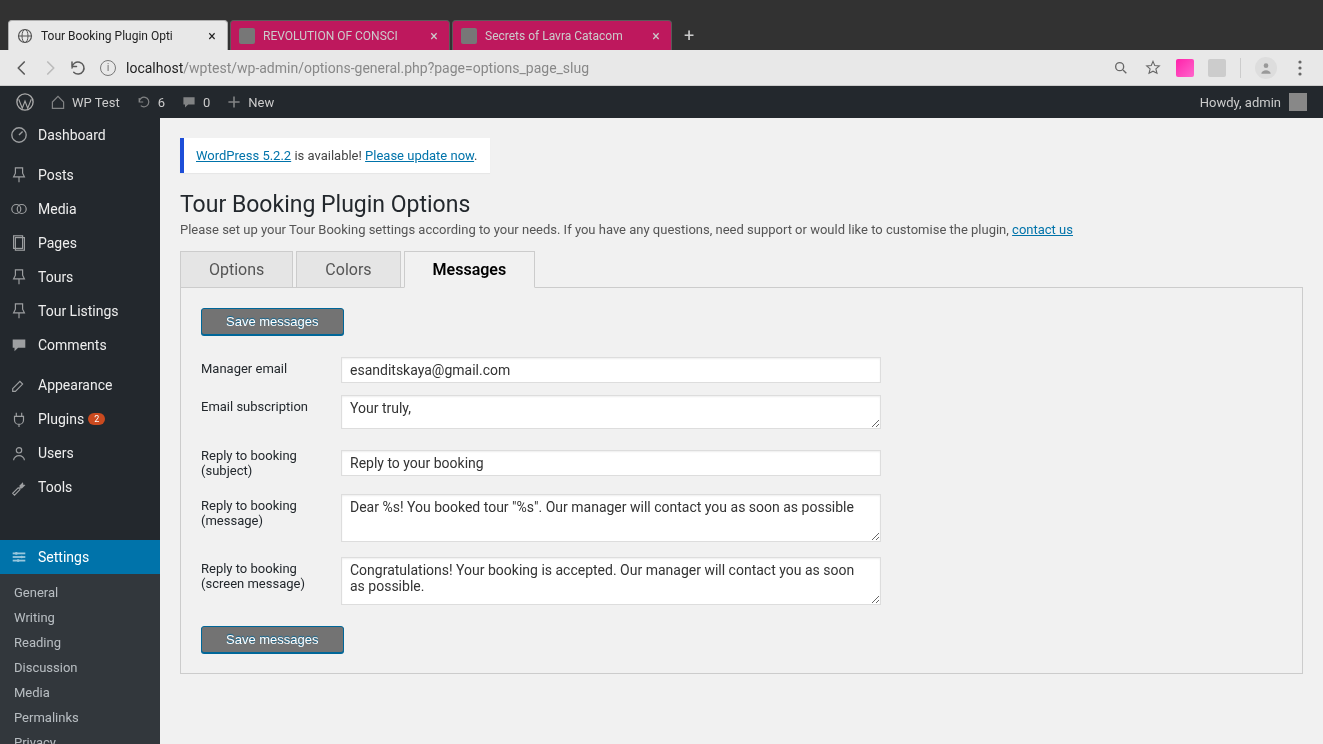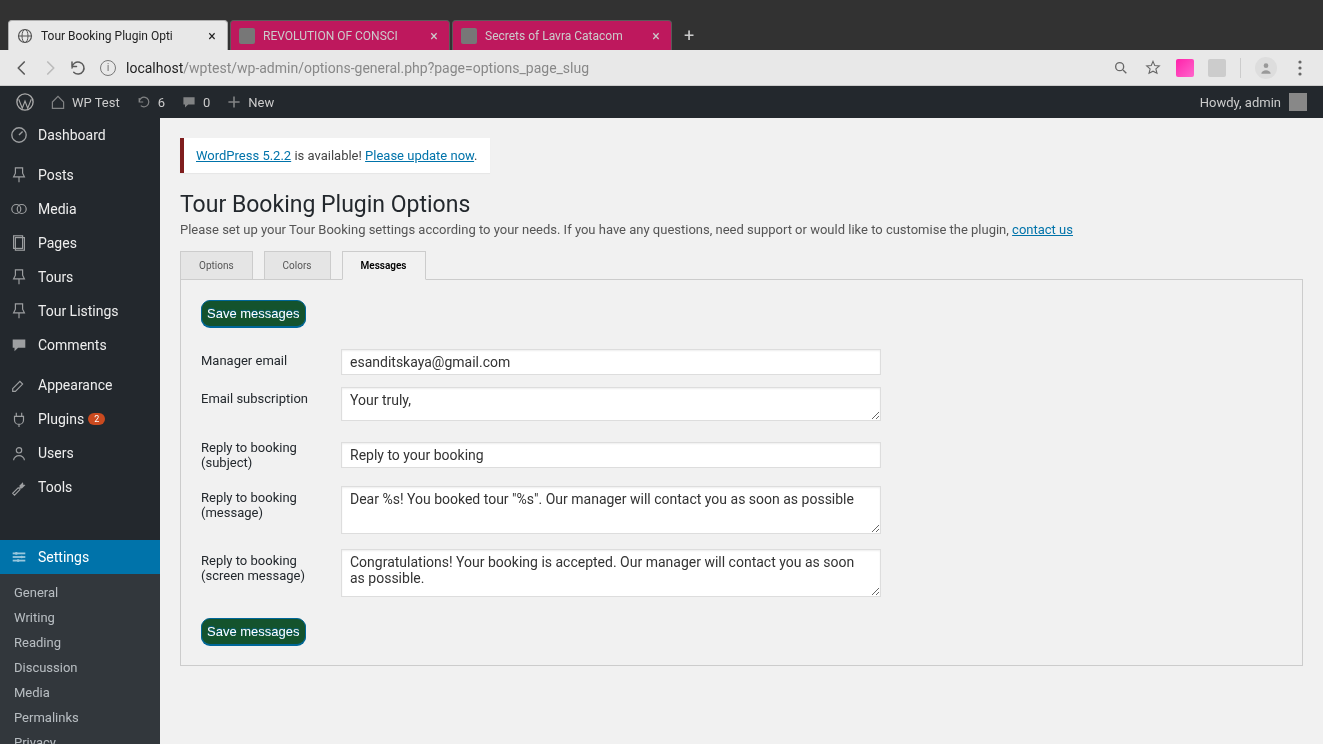--- a/index.html
+++ b/index.html
@@ -47,34 +47,34 @@
 .adminmenu .menu-item.current::after { content: ""; position: absolute; right: -8px; top: 50%; margin-top: -8px; border: 8px solid transparent; border-right-color: #f1f1f1; }
 .adminmenu .menu-item.top-gap { margin-top: 6px; }
 .adminmenu .submenu { background: #32373c; padding: 6px 0; }
 .adminmenu .submenu .sub-item { padding: 5px 12px 5px 14px; font-size: 13px; color: rgba(240,245,250,.7); cursor: pointer; }
 .adminmenu .submenu .sub-item.current { color: #fff; font-weight: 600; }
 .adminmenu .badge { background: #ca4a1f; color: #fff; border-radius: 9px; font-size: 9px; padding: 1px 6px; margin-left: 4px; }
 .adminmenu .collapse { display:flex; align-items:center; padding:8px 10px; color:#aaa; font-size:13px; cursor:pointer; }
 
 
 .content { flex: 1; padding: 0; }
-.notice { background: #fff; border-left: 4px solid #7f1d1d; margin: 20px 20px 0 20px; padding: 10px 12px; box-shadow: 0 1px 1px rgba(0,0,0,.04); width: fit-content; }
+.notice { background: #fff; border-left: 4px solid #1d4ed8; margin: 20px 20px 0 20px; padding: 10px 12px; box-shadow: 0 1px 1px rgba(0,0,0,.04); width: fit-content; }
 .notice a { color: #0073aa; text-decoration: underline; }
 .page-title { font-size: 23px; font-weight: 400; margin: 18px 20px 4px 20px; color: #23282d; }
 .page-desc { margin: 0 20px 14px 20px; font-size: 13px; color: #555; }
 .page-desc a { color: #0073aa; text-decoration: underline; }
 
 
 .tab-nav { display: flex; margin: 0 20px; }
-.tab-nav .nav-tab { background: #e5e5e5; border: 1px solid #ccc; border-bottom: none; padding: 8px 18px; margin-right: 12px; margin-left: -1px; cursor: pointer; font-size: 10px; color: #555; }
+.tab-nav .nav-tab { background: #e5e5e5; border: 1px solid #ccc; border-bottom: none; padding: 8px 28px; margin-right: 4px; margin-left: -1px; cursor: pointer; font-size: 16px; color: #555; }
 .tab-nav .nav-tab:first-child { margin-left: 0; }
 .tab-nav .nav-tab.active { background: #f1f1f1; border-bottom: 1px solid #f1f1f1; margin-bottom: -1px; font-weight: 600; color: #000; }
 .tab-panel { border: 1px solid #ccc; margin: 0 20px 20px 20px; padding: 20px; background: #f1f1f1; }
 
-.button-primary { background: #14532d; border: 1px solid #006799; color: #fff; padding: 5px 5px; border-radius: 9px; cursor: pointer; font-size: 13px; box-shadow: 0 1px 0 #006799; text-shadow: 0 -1px 1px #006799; }
+.button-primary { background: #737373; border: 1px solid #006799; color: #fff; padding: 5px 24px; border-radius: 3px; cursor: pointer; font-size: 13px; box-shadow: 0 1px 0 #006799; text-shadow: 0 -1px 1px #006799; }
 
 .form-table { width: 100%; margin-top: 16px; border-collapse: collapse; }
 .form-table th { text-align: left; vertical-align: top; width: 140px; padding: 10px 10px 10px 0; font-weight: 400; color: #23282d; font-size: 13px; }
 .form-table td { padding: 6px 0; }
 .form-table input[type=text], .form-table textarea { width: 540px; max-width: 540px; padding: 4px 8px; border: 1px solid #ddd; background: #fff; font-size: 14px; color: #333; font-family: inherit; box-shadow: inset 0 1px 2px rgba(0,0,0,.07); }
 .form-table textarea { resize: both; min-height: 30px; }
 .form-table textarea.tall { height: 48px; }
 
 svg { display: block; }
 </style>

